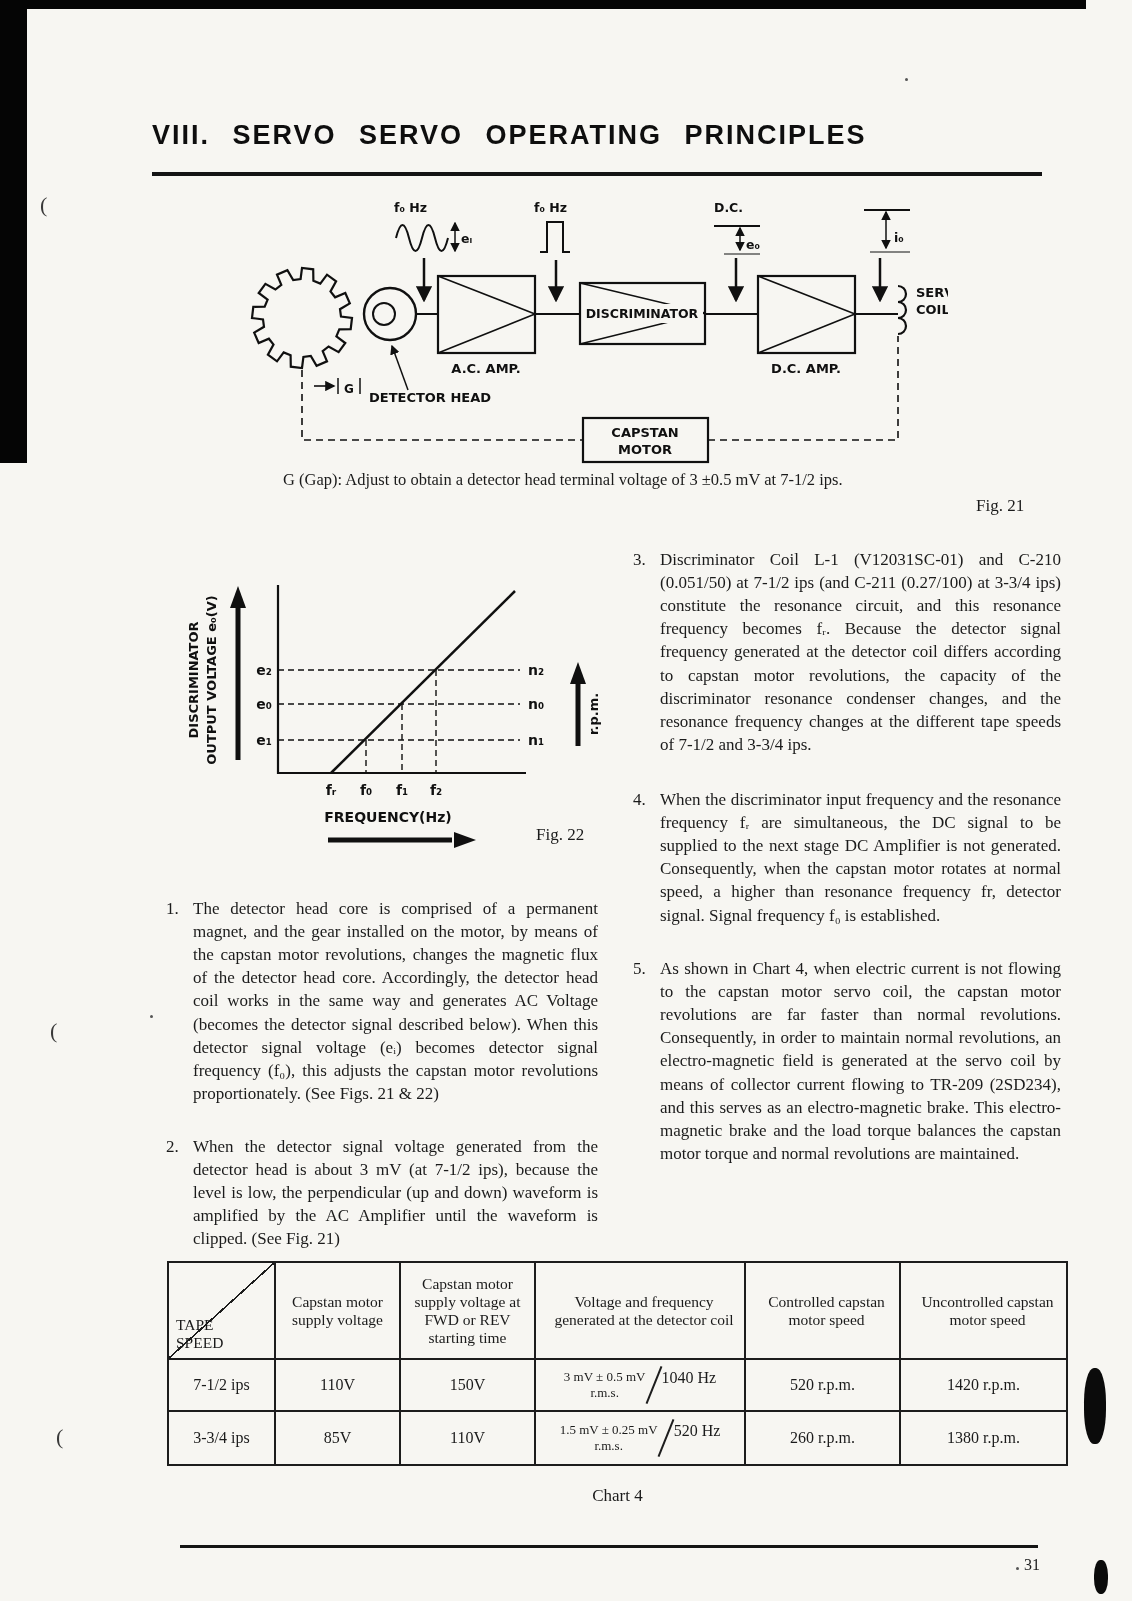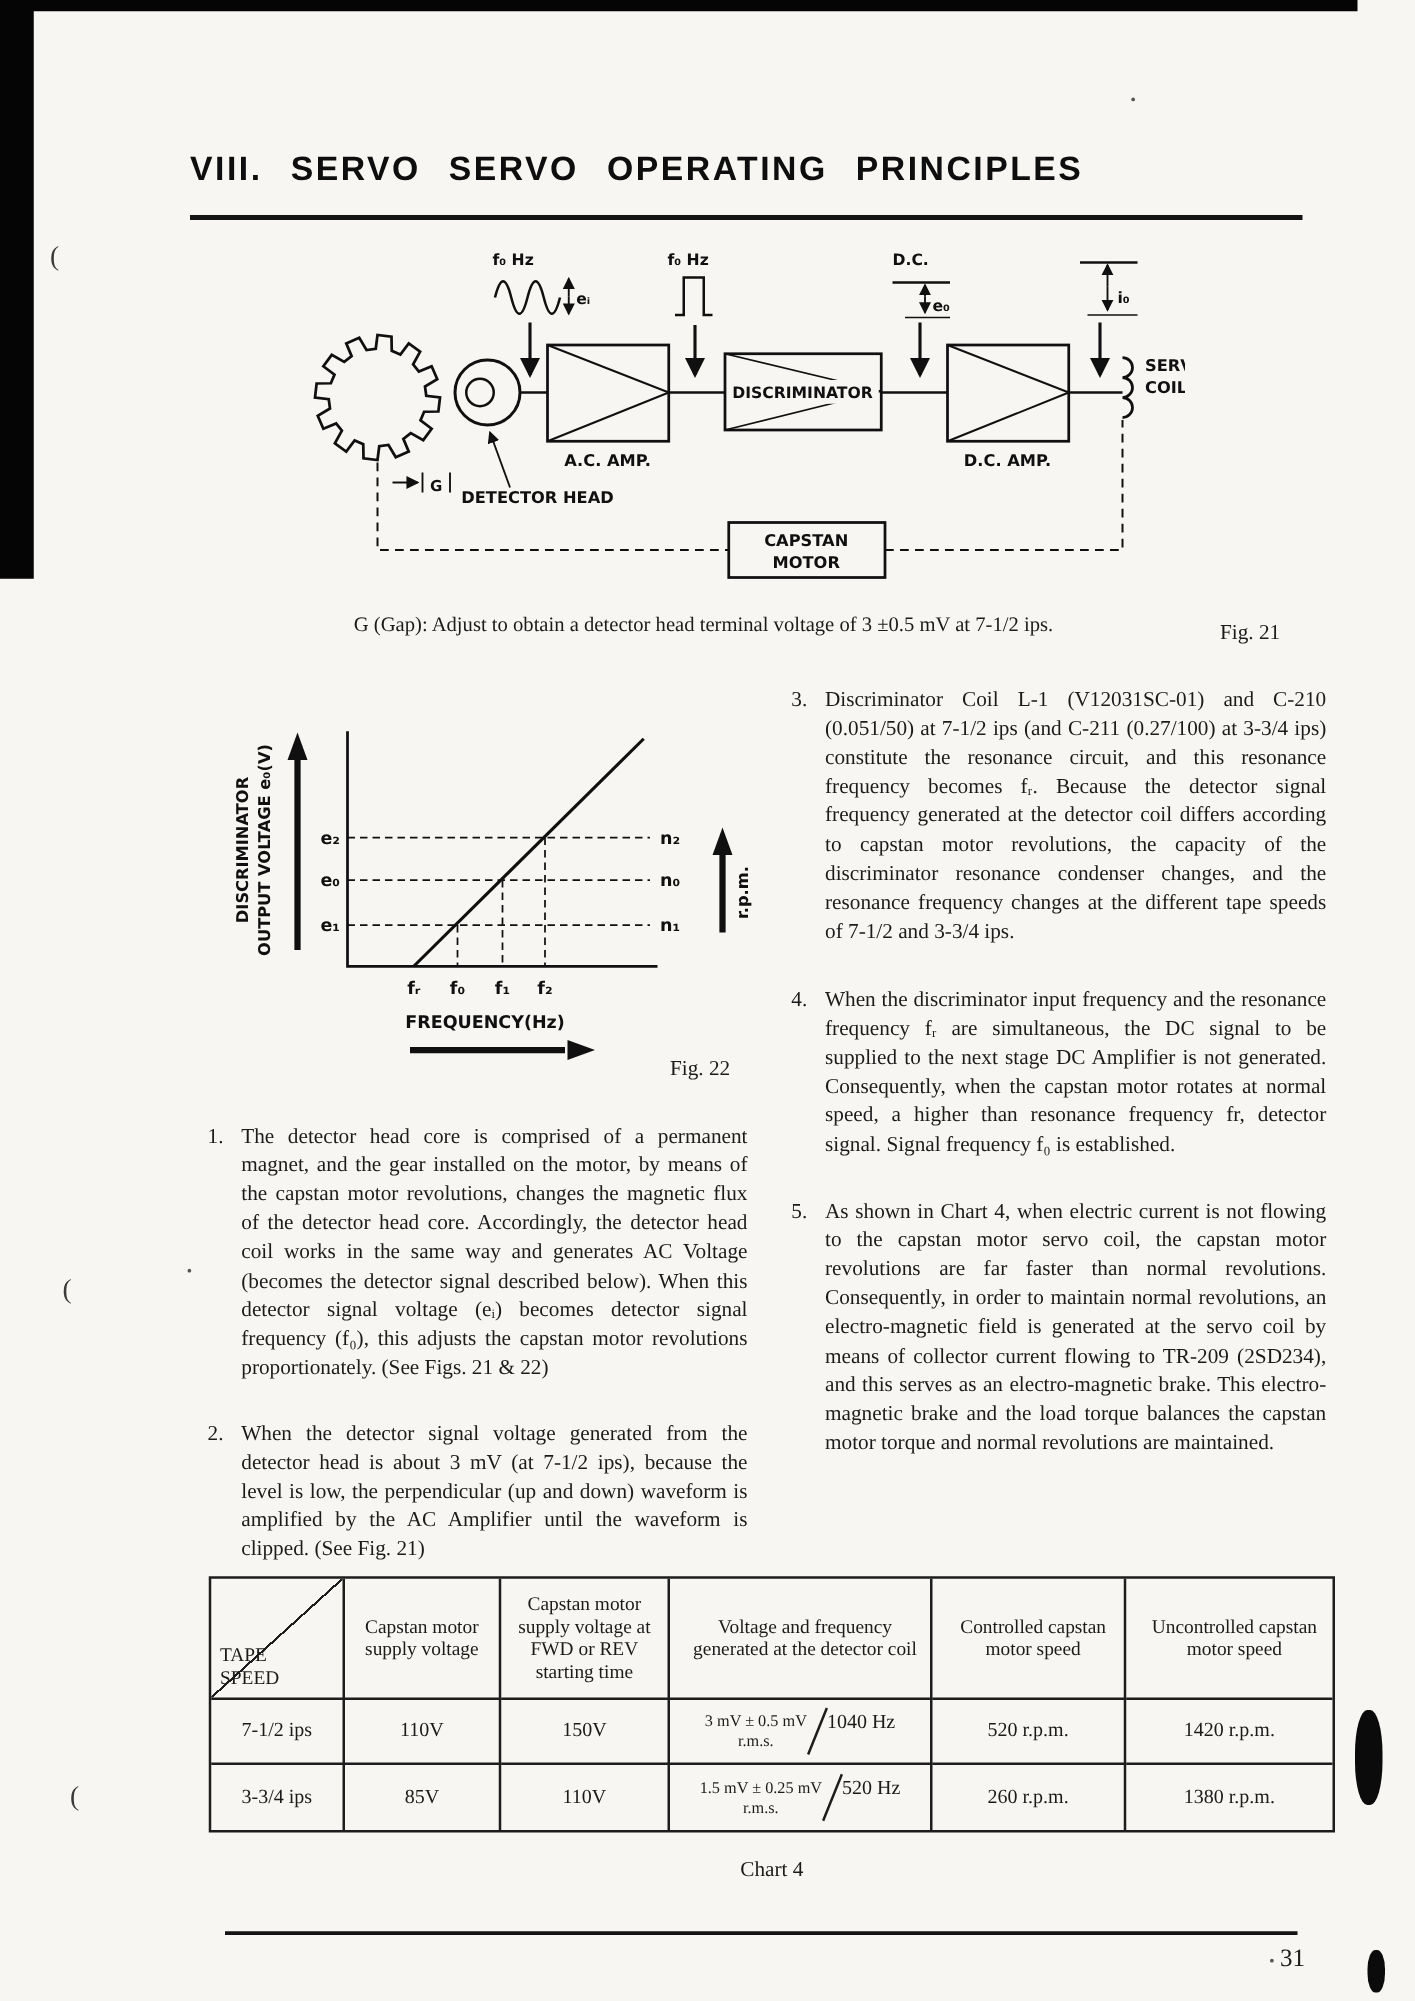--- a/index.html
+++ b/index.html
@@ -30,21 +30,21 @@
   .chart4 .hleft { justify-content:flex-start; text-align:center; padding-left:14px; }
   .chart4 .corner { position:relative; padding:0;
         background-image:linear-gradient(to bottom right, transparent 49.4%, #1d1d1d 49.4%, #1d1d1d 50.6%, transparent 50.6%); }
   .chart4 .corner .tape { position:absolute; left:7px; bottom:5px; line-height:1.2; text-align:left; }
   .chart4 .data { font-size:16px; }
   .detcell { display:flex; align-items:center; justify-content:center; gap:7px; }
   .detcell .lft { text-align:center; line-height:1.25; font-size:13px; }
   .detcell .slash { width:2px; height:40px; background:#1d1d1d; transform:rotate(22deg); }
   .detcell .rgt { font-size:16px; transform:translateY(-7px); }
   .chart4-caption { left:167px; top:1486px; width:901px; text-align:center; font-size:17px; }
-  .pagenum { font-size:20px; }
+  .pagenum { font-size:16px; }
   .dot { position:absolute; background:#555; border-radius:50%; }
 </style>
 </head>
 <body>
 
 <div class="page">
 
   <div class="abs bar" style="left:0;top:0;width:1086px;height:9px;"></div>
   <div class="abs bar" style="left:0;top:0;width:27px;height:463px;"></div>
   <div class="abs smudge" style="left:1084px;top:1368px;width:22px;height:76px;"></div>
@@ -160,21 +160,21 @@
       <text x="176" y="197" font-size="12">G</text>
       <line x1="192" y1="182" x2="192" y2="198" stroke="#101010" stroke-width="1.5"></line>
     </g>
 
     <g>
       <line x1="240" y1="194" x2="224" y2="150" stroke="#101010" stroke-width="1.5" marker-end="url(#ah21)"></line>
       <text x="262" y="206" text-anchor="middle" font-size="13">DETECTOR HEAD</text>
     </g>
   </svg>
 
-  <div class="abs serif-cap" style="left:283px;top:490px;width:700px;">G (Gap):  Adjust to obtain a detector head terminal voltage of 3 ±0.5 mV at 7-1/2 ips.</div>
+  <div class="abs serif-cap" style="left:283px;top:470px;width:700px;">G (Gap):  Adjust to obtain a detector head terminal voltage of 3 ±0.5 mV at 7-1/2 ips.</div>
   <div class="abs fig-label" style="left:976px;top:496px;text-align:center;">Fig. 21</div>
 
   <svg class="abs" style="left:178px;top:548px;" width="440" height="330" viewBox="0 0 440 330">
     <defs>
       <marker id="ah22" viewBox="0 0 10 10" refX="8.5" refY="5" markerWidth="6.5" markerHeight="6.5" orient="auto-start-reverse">
         <path d="M0,0 L10,5 L0,10 z" fill="#101010"></path>
       </marker>
     </defs>
 
     <g>
@@ -216,21 +216,21 @@
     <text x="224" y="247" text-anchor="middle" font-size="14">f₁</text>
     <text x="258" y="247" text-anchor="middle" font-size="14">f₂</text>
 
     <g>
       <text x="210" y="274" text-anchor="middle" font-size="14">FREQUENCY(Hz)</text>
       <line x1="150" y1="292" x2="274" y2="292" stroke="#101010" stroke-width="5"></line>
       <polygon points="276,284 276,300 298,292" fill="#101010"></polygon>
     </g>
   </svg>
 
-  <div class="abs fig-label" style="left:536px;top:845px;">Fig. 22</div>
+  <div class="abs fig-label" style="left:536px;top:825px;">Fig. 22</div>
 
   <div class="abs para" style="left:166px;top:897px;width:432px;">
     <span class="num">1.</span>
     <span class="body">The detector head core is comprised of a permanent magnet, and the gear installed on the motor, by means of the capstan motor revolutions, changes the magnetic flux of the detector head core. Accordingly, the detector head coil works in the same way and generates AC Voltage (becomes the detector signal described below). When this detector signal voltage (eᵢ) becomes detector signal frequency (f₀), this adjusts the capstan motor revolutions proportionately. (See Figs. 21 &amp; 22)</span>
   </div>
   <div class="abs para" style="left:166px;top:1135px;width:432px;">
     <span class="num">2.</span>
     <span class="body">When the detector signal voltage generated from the detector head is about 3 mV (at 7-1/2 ips), because the level is low, the perpendicular (up and down) waveform is amplified by the AC Amplifier until the waveform is clipped. (See Fig. 21)</span>
   </div>
   <div class="abs para" style="left:633px;top:548px;width:428px;">

